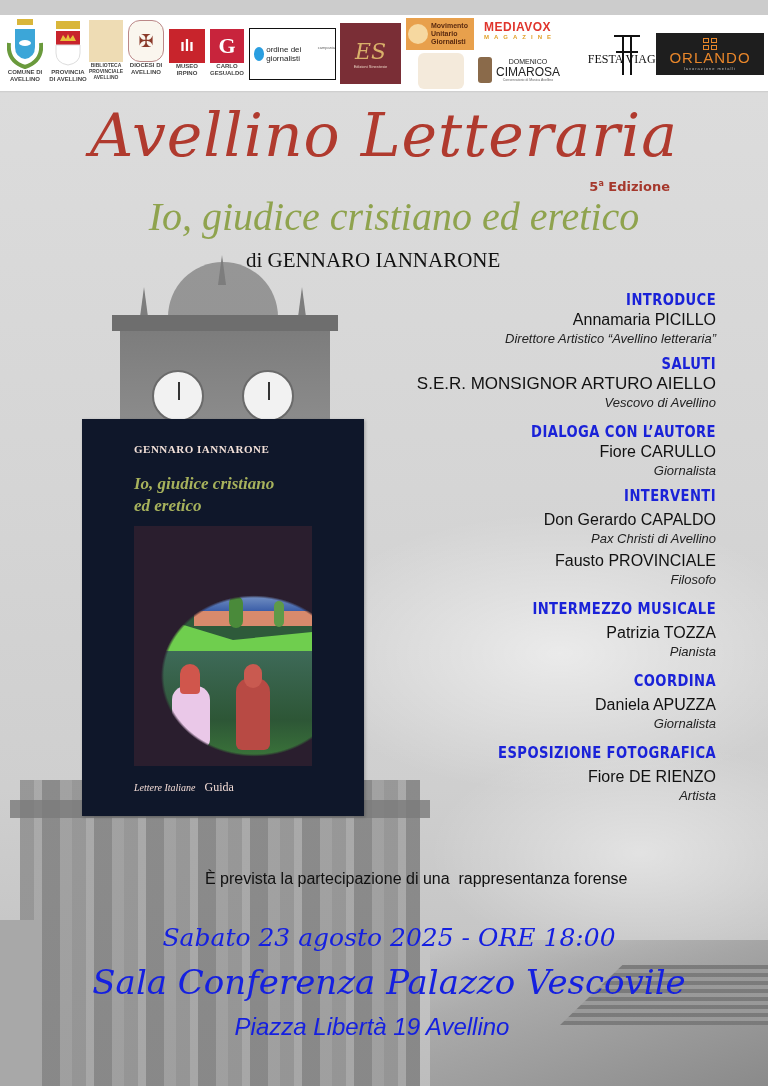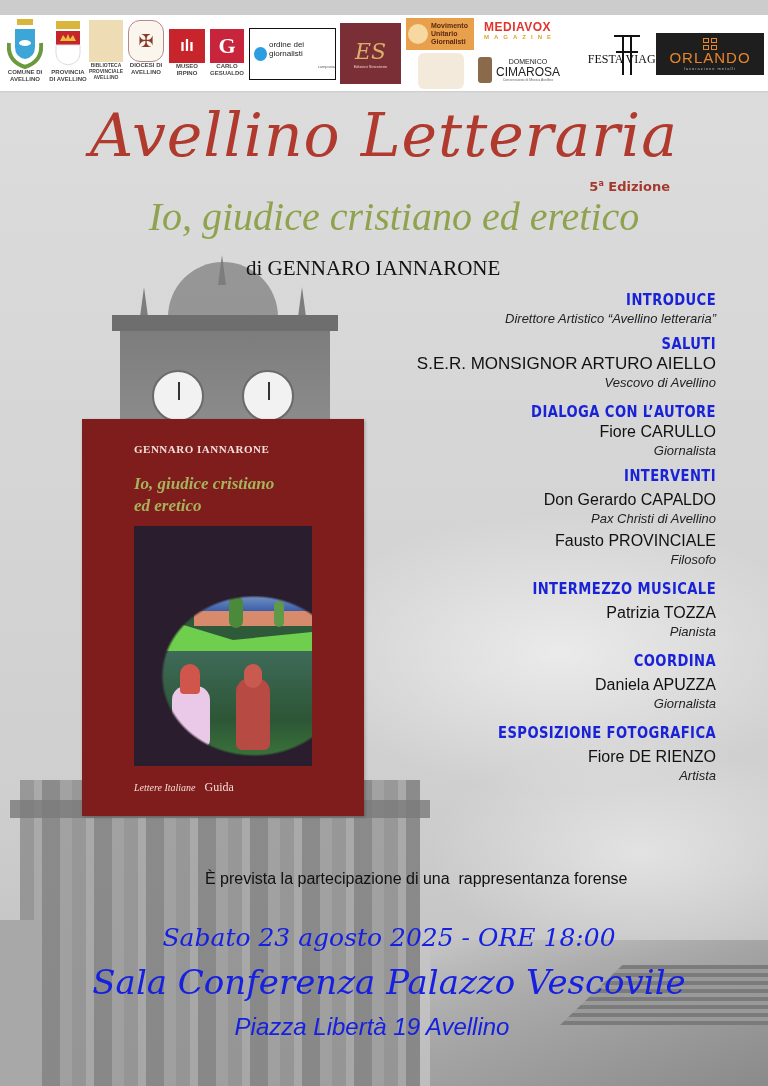--- a/index.html
+++ b/index.html
@@ -36,33 +36,33 @@
     .roof { position: absolute; left: 560px; top: 965px; width: 208px; height: 60px; background: repeating-linear-gradient(0deg, #777 0 4px, #999 4px 8px); clip-path: polygon(30% 0, 100% 0, 100% 100%, 0 100%); opacity: 0.9; }
     .house-left { position: absolute; left: 0; top: 920px; width: 40px; height: 166px; background: #a8a8a8; }
 
     
     .main-title { position: absolute; left: 0; top: 100px; width: 768px; text-align: center;
       font-family: "DejaVu Serif", serif; font-style: italic; font-size: 60px; color: #b03a2e; letter-spacing: 1px; }
     .edition { position: absolute; right: 98px; top: 179px; font-family: "DejaVu Sans", sans-serif; font-weight: bold; font-size: 13px; color: #a5382c; }
     .edition sup { font-size: 8px; }
     .book-title { position: absolute; left: 0; top: 193px; width: 768px; text-align: center; padding-left: 20px;
       font-family: "Liberation Serif", serif; font-style: italic; font-size: 40px; color: #8fa34e; }
-    .author { position: absolute; left: 246px; top: 256px; font-family: "Liberation Serif", serif; font-size: 21px; color: #111; }
+    .author { position: absolute; left: 246px; top: 248px; font-family: "Liberation Serif", serif; font-size: 21px; color: #111; }
 
     
     .program { position: absolute; right: 52px; top: 290px; width: 400px; text-align: right; }
     .role { font-family: "DejaVu Sans", sans-serif; font-weight: bold; font-size: 16px; color: #1a22d8; transform: scaleX(0.82); transform-origin: right; letter-spacing: 0.5px; line-height: 20px; white-space: nowrap; }
     .name { font-family: "Liberation Sans", sans-serif; font-size: 16px; color: #111; line-height: 20px; }
     .desc { font-family: "Liberation Sans", sans-serif; font-style: italic; font-size: 13px; color: #222; line-height: 18px; }
     .block { margin-bottom: 6px; }
 
     .note { position: absolute; left: 205px; top: 870px; font-family: "Liberation Sans", sans-serif; font-size: 16px; color: #111; white-space: pre; }
 
     
-    .book { position: absolute; left: 82px; top: 419px; width: 282px; height: 397px; background: #7f1d1d; box-shadow: 1px 1px 3px rgba(0,0,0,0.25); }
+    .book { position: absolute; left: 82px; top: 419px; width: 282px; height: 397px; background: #0f172a; box-shadow: 1px 1px 3px rgba(0,0,0,0.25); }
     .book-author { position: absolute; left: 52px; top: 24px; font-family: "Liberation Serif", serif; font-weight: bold; font-size: 11px; color: #f2e0d8; letter-spacing: 0.5px; }
     .book-title-cover { position: absolute; left: 52px; top: 54px; font-family: "Liberation Serif", serif; font-style: italic; font-weight: bold; font-size: 17px; color: #a7b25c; line-height: 22px; }
     .painting { position: absolute; left: 52px; top: 107px; width: 178px; height: 240px; overflow: hidden; background: #2e5a3a; }
     .p-arch { position: absolute; left: 0; top: 0; width: 178px; height: 240px;
       background: radial-gradient(ellipse 150px 130px at 120px 150px, rgba(0,0,0,0) 60%, #2a1e2e 62%); }
     .p-sky { position: absolute; left: 30px; top: 40px; width: 148px; height: 45px; background: linear-gradient(180deg, #e8e4ec 0%, #9fb8d8 40%, #3b5ea8 100%); }
     .p-town { position: absolute; left: 60px; top: 85px; width: 118px; height: 15px; background: #d88a6c; }
     .p-tree1 { position: absolute; left: 95px; top: 70px; width: 14px; height: 32px; background: #4a8a3a; border-radius: 7px; }
     .p-tree2 { position: absolute; left: 140px; top: 75px; width: 10px; height: 26px; background: #5e9a48; border-radius: 5px; }
     .p-hill { position: absolute; left: 20px; top: 90px; width: 158px; height: 40px; background: #6fce4e; clip-path: polygon(0 0, 50% 60%, 100% 40%, 100% 100%, 0 100%); }
@@ -124,21 +124,21 @@
     <span class="cap">MUSEO IRPINO</span>
   </div>
 
   <div class="logo" style="left:208px; top:14px; width:38px;">
     <div style="width:34px; height:34px; background:#c8243c; display:flex; align-items:center; justify-content:center; color:#fff; font-weight:bold; font-size:22px; font-family:'Liberation Serif',serif;">G</div>
     <span class="cap">CARLO GESUALDO</span>
   </div>
 
   <div class="logo" style="left:249px; top:13px; width:87px; height:52px; border:1.5px solid #111; flex-direction:row; align-items:center; padding-left:4px;">
     <div style="width:14px; height:14px; border-radius:50%; background:#2a9ee0; margin-right:2px;"></div>
-    <div style="display:flex; flex-direction:column;gap:6px;">
+    <div style="display:flex; flex-direction:row;gap:6px;">
       <span style="font-size:8px; color:#222;">ordine dei giornalisti</span>
       <span style="font-size:4px; color:#666; text-align:right;">campania</span>
     </div>
   </div>
 
   <div class="logo" style="left:340px; top:8px; width:61px; height:61px; background:#7a2e36; justify-content:center;">
     <span style="font-family:'DejaVu Serif',serif; font-style:italic; font-size:22px; color:#d9b06a;">ES</span>
     <span style="font-size:4px; color:#e8d0c0;">Edizioni Sinestesie</span>
   </div>
 
@@ -205,20 +205,21 @@
 <div class="edition">
   <span>5</span><sup>a</sup>
   <span>Edizione</span>
 </div>
 <div class="book-title">Io, giudice cristiano ed eretico</div>
 <div class="author">di GENNARO IANNARONE</div>
 
 <div class="program">
   <div class="block">
     <div class="role">INTRODUCE</div>
+    <div class="name">Annamaria PICILLO</div>
     <div class="desc">Direttore Artistico “Avellino letteraria”</div>
   </div>
   <div class="block">
     <div class="role">SALUTI</div>
     <div class="name" style="font-size:17px;">S.E.R. MONSIGNOR ARTURO AIELLO</div>
     <div class="desc">Vescovo di Avellino</div>
   </div>
   <div class="block" style="margin-top:10px;">
     <div class="role">DIALOGA  CON  L’AUTORE</div>
     <div class="name">Fiore CARULLO</div>

